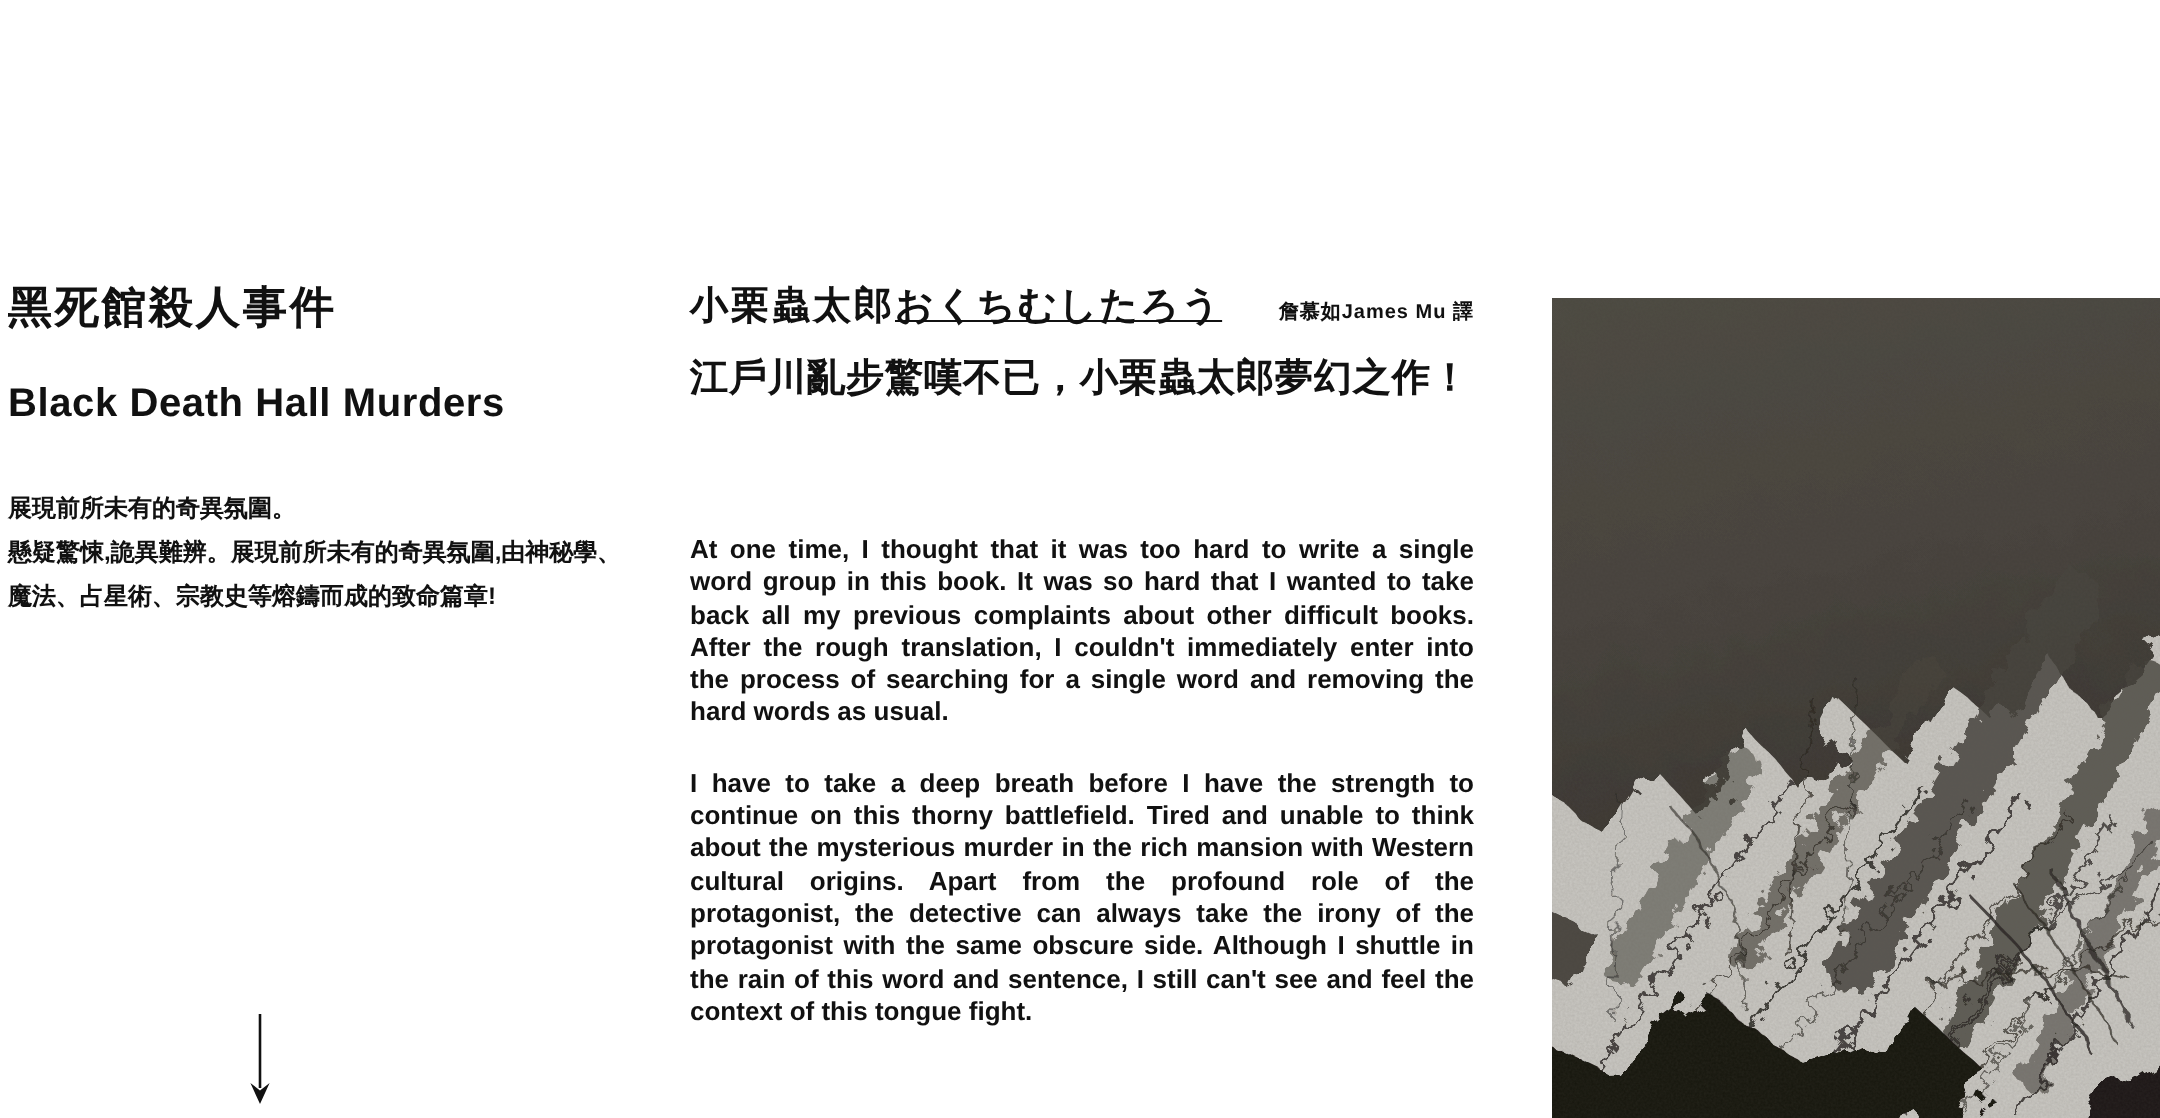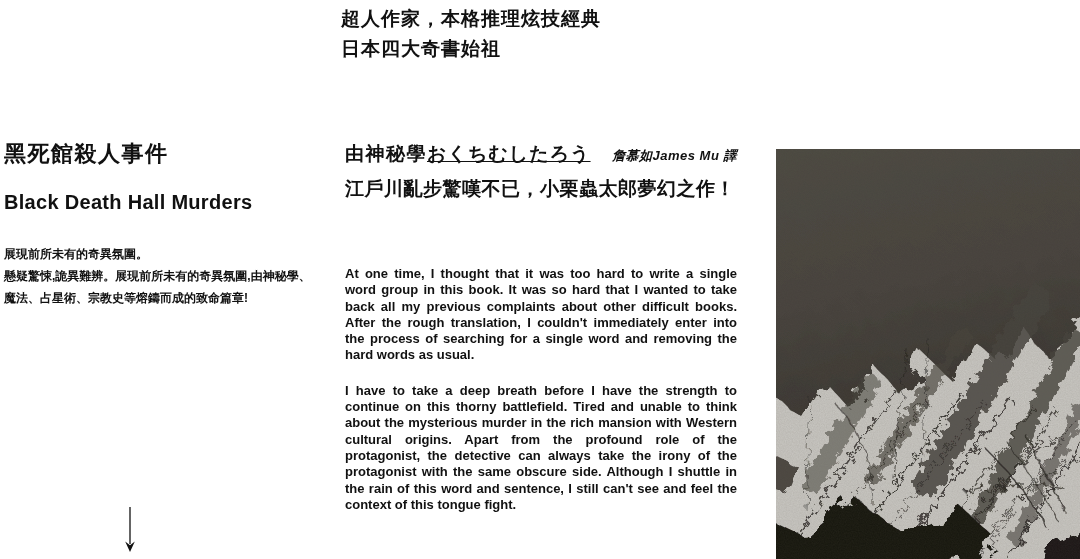--- a/index.html
+++ b/index.html
@@ -70,21 +70,21 @@
     width: 392px;
   }
   .author-row {
     display: flex;
     align-items: baseline;
     font-weight: 700;
     line-height: 24px;
   }
   .author-zh   { font-size: 19px; letter-spacing: 1.5px; white-space: nowrap; }
   .author-kana { font-size: 19px; letter-spacing: 1px; white-space: nowrap; text-decoration: underline; }
-  .translator  { font-size: 13px; letter-spacing: 0.5px; margin-left: auto; white-space: nowrap; font-style: italic; }
+  .translator  { font-size: 10px; letter-spacing: 0.5px; margin-left: auto; white-space: nowrap; }
   .author-tagline {
     margin-top: 8px;
     font-size: 19px;
     font-weight: 700;
     letter-spacing: 0.5px;
     line-height: 26px;
     white-space: nowrap;
   }
   .review {
     margin: 0;
@@ -113,38 +113,34 @@
     left: 123px;
     top: 506px;
   }
   .down-arrow svg { display: block; }
 </style>
 </head>
 <body>
 
 <div class="page">
 
-  <header class="tagline">
-    <div>超人作家，本格推理炫技經典</div>
-    <div>日本四大奇書始祖</div>
-  </header>
 
   <section class="left-col">
     <h1 class="title-zh">黑死館殺人事件</h1>
     <h2 class="title-en">Black Death Hall Murders</h2>
     <div class="desc">
       <span>展現前所未有的奇異氛圍。</span>
       <span>懸疑驚悚,詭異難辨。展現前所未有的奇異氛圍,由神秘學、</span>
       <span>魔法、占星術、宗教史等熔鑄而成的致命篇章!</span>
     </div>
   </section>
 
   <section class="mid-col">
     <div class="author-row">
-      <span class="author-zh">由神秘學</span>
+      <span class="author-zh">小栗蟲太郎</span>
       <span class="author-kana">おくちむしたろう</span>
       <span class="translator">詹慕如James Mu  譯</span>
     </div>
     <div class="author-tagline">江戶川亂步驚嘆不已，小栗蟲太郎夢幻之作！</div>
     <p class="review first">At one time, I thought that it was too hard to write a single word group in this book. It was so hard that I wanted to take back all my previous complaints about other difficult books. After the rough translation, I couldn't immediately enter into the process of searching for a single word and removing the hard words as usual.</p>
     <p class="review second">I have to take a deep breath before I have the strength to continue on this thorny battlefield. Tired and unable to think about the mysterious murder in the rich mansion with Western cultural origins. Apart from the profound role of the protagonist, the detective can always take the irony of the protagonist with the same obscure side. Although I shuttle in the rain of this word and sentence, I still can't see and feel the context of this tongue fight.</p>
   </section>
 
   <figure class="artwork">
     <svg viewBox="0 0 304 410" preserveAspectRatio="none" aria-hidden="true">

